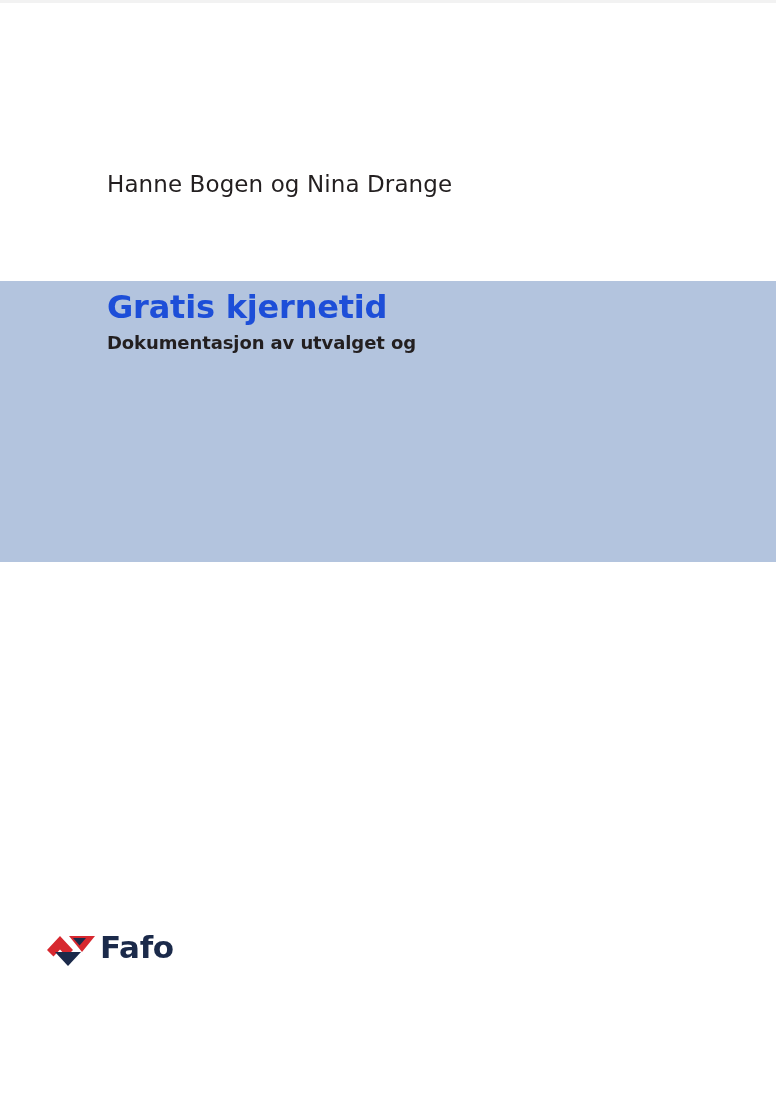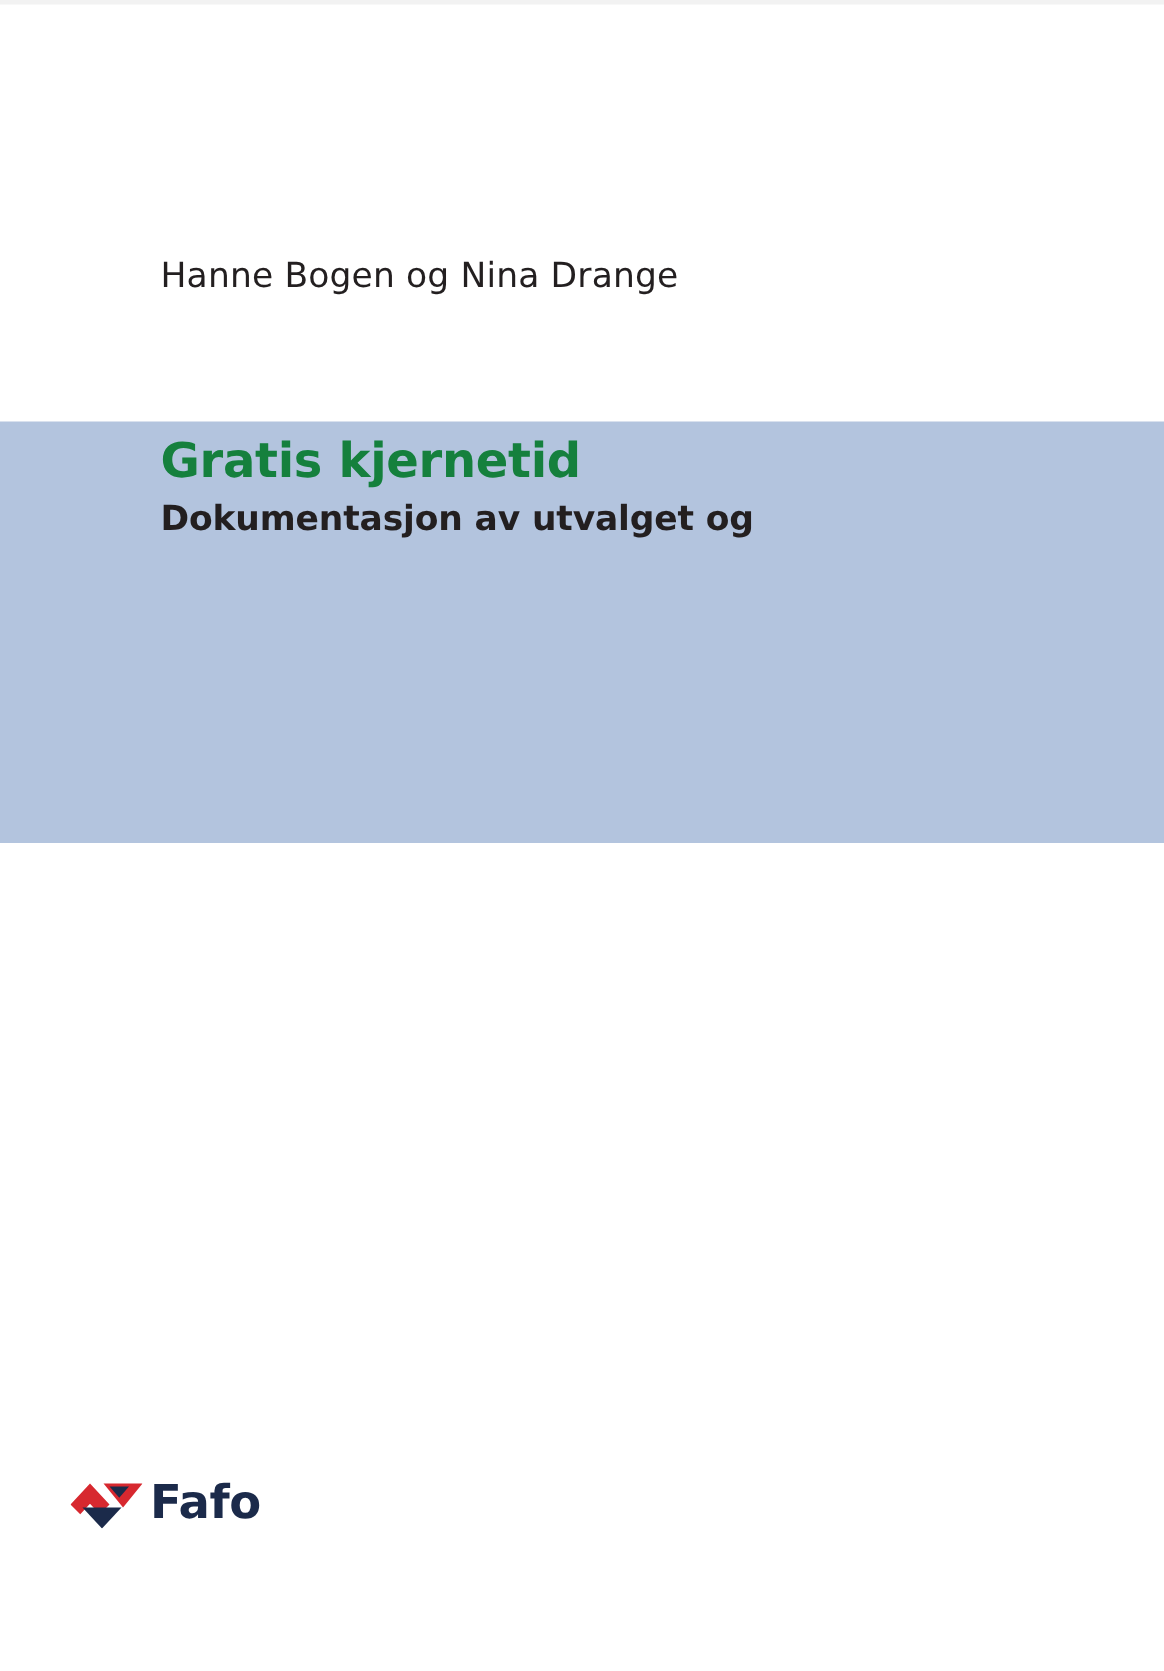--- a/index.html
+++ b/index.html
@@ -56,48 +56,47 @@
   .title-block {
     position: absolute;
     left: 107px;
     top: 289px;
     width: 620px;
   }
 
   .main-title {
     font-size: 32px;
     font-weight: 700;
-    color: #15803d;
+    color: #1d4ed8;
     line-height: 1.15;
     margin: 0 0 4px 0;
     letter-spacing: -0.2px;
   }
 
   .subtitle {
-    font-size: 23px;
+    font-size: 18px;
     font-weight: 700;
     color: #231f20;
     line-height: 1.42;
     margin: 0;
     letter-spacing: -0.1px;
   }
 
   .subtitle-line {
     display: block;
     white-space: nowrap;
   }
 
   .logo {
     position: absolute;
     left: 47px;
-    top: 980px;
+    top: 932px;
     width: 200px;
     height: 44px;
     display: flex;
-    align-items: center;
   }
 
   .logo-mark {
     width: 48px;
     height: 34px;
     flex: 0 0 auto;
     margin-right: 5px;
   }
 
   .logo-text {

